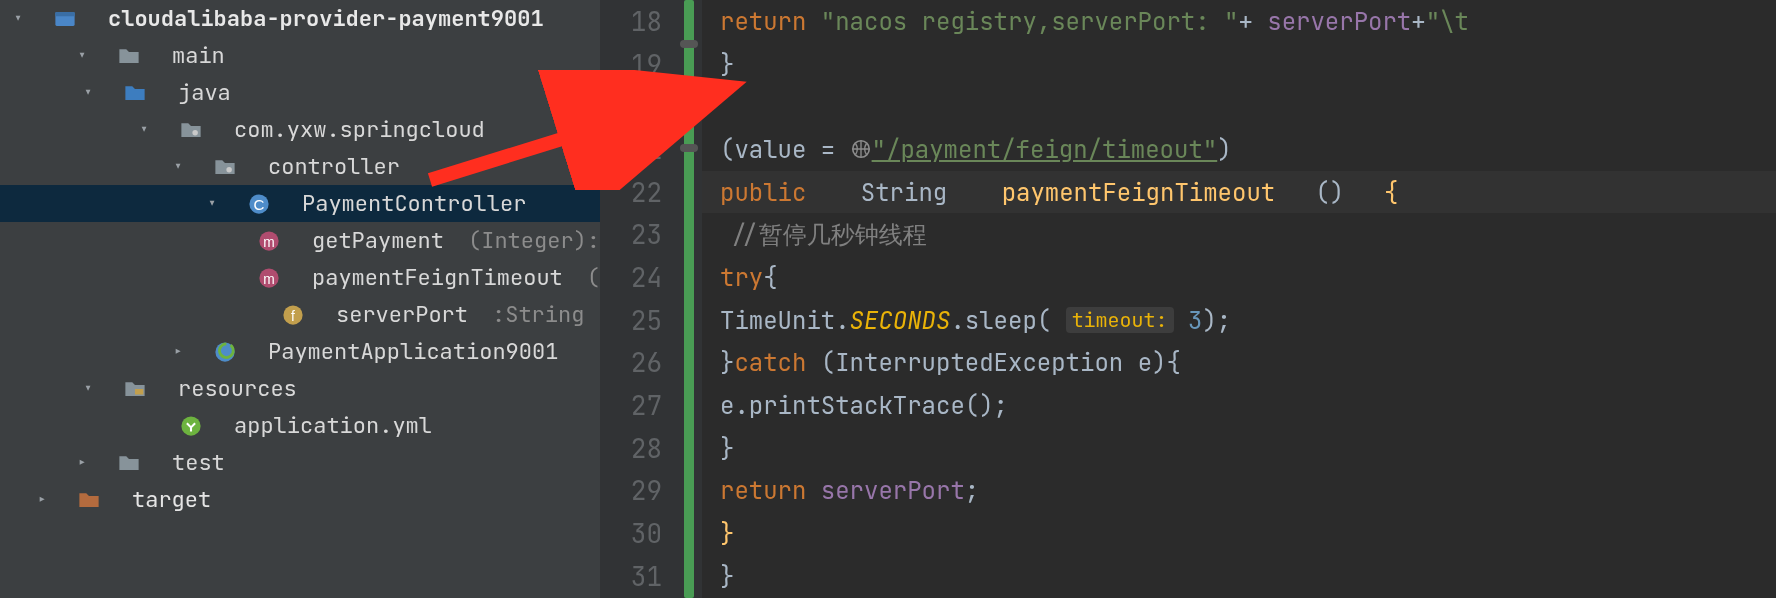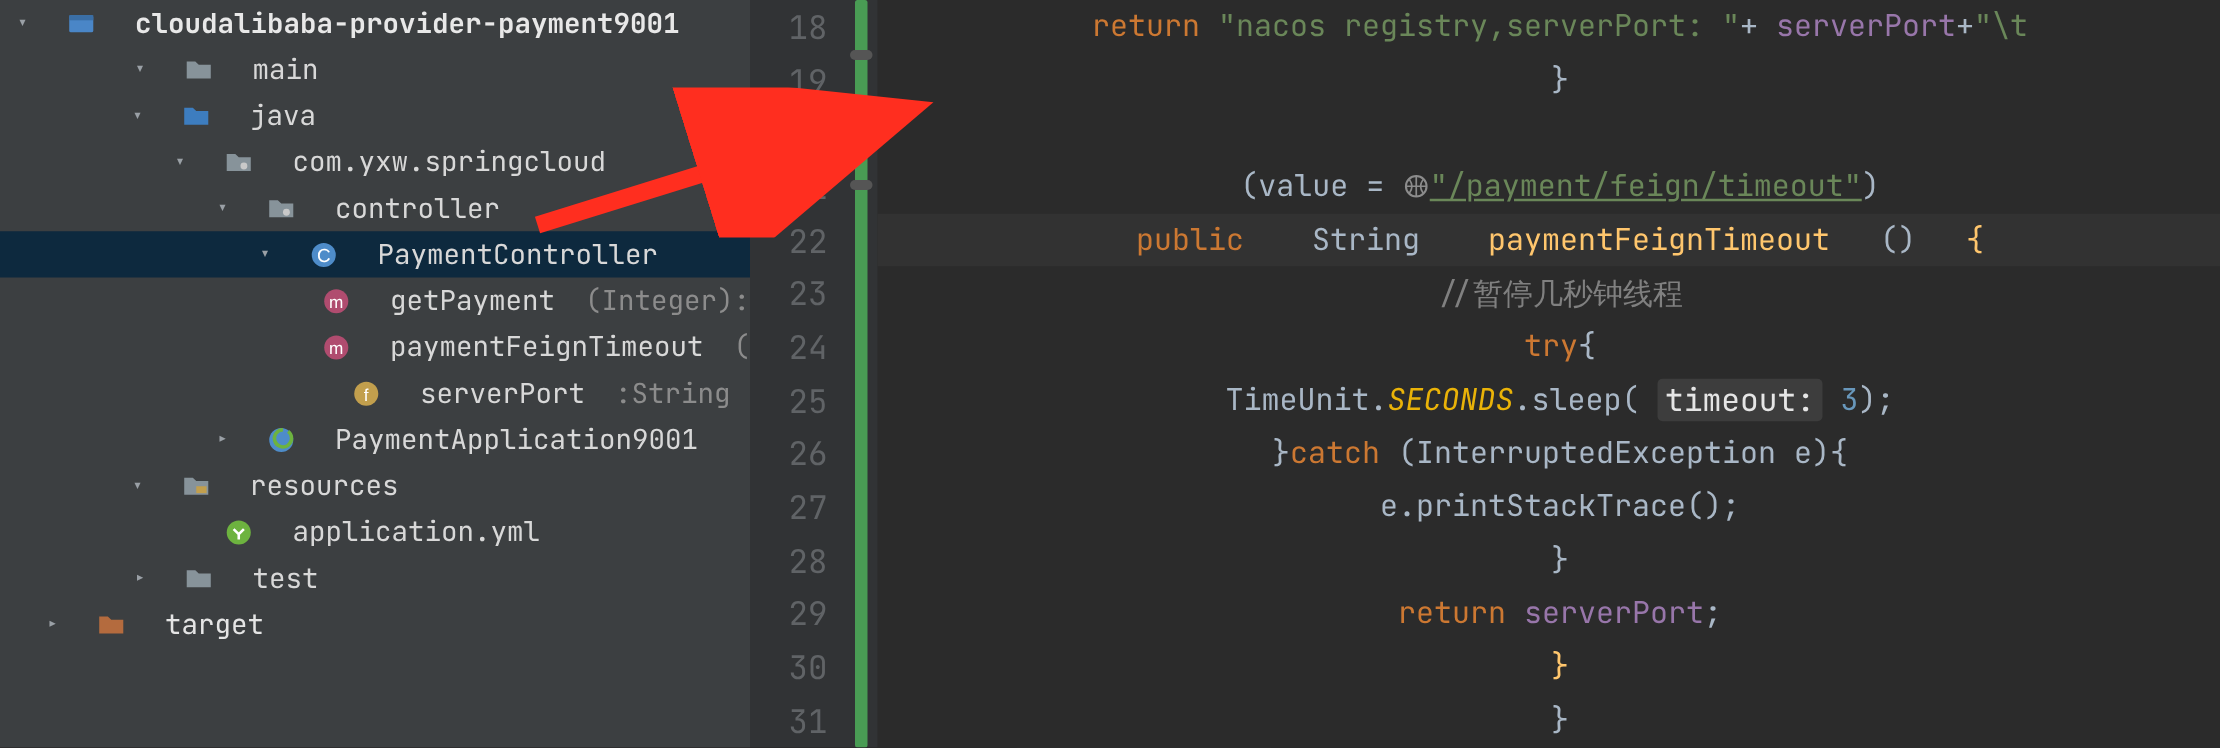--- a/index.html
+++ b/index.html
@@ -13,36 +13,36 @@
   .chev.open::before { content:"▾"; }
   .chev.closed::before { content:"▸"; }
   .chev.none::before { content:""; }
   .ico { width:22px; height:22px; display:inline-flex; align-items:center; justify-content:center; margin-right:8px; }
   .ico svg { width:22px; height:22px; }
   .tree-label { color:#d8d8d8; }
   .tree-label.bold { font-weight:600; color:#e8e8e8; }
   .tree-label.muted { color:#e5e5e5; }
   .sig { color:#8c8c8c; }
   
-  .ind0{padding-left:6px}.ind1{padding-left:30px}.ind2{padding-left:100px}.ind3{padding-left:98px}
+  .ind0{padding-left:6px}.ind1{padding-left:30px}.ind2{padding-left:70px}.ind3{padding-left:76px}
   .ind4{padding-left:132px}.ind5{padding-left:166px}.ind6{padding-left:200px}.ind7{padding-left:234px}
   
   .editor { flex:1; display:flex; background:#2b2b2b; position:relative; }
   .gutter { width:76px; text-align:right; color:#606366; padding-right:14px; background:#313335; }
   .vstrip { width:26px; background:#313335; position:relative; }
   .codecol { flex:1; position:relative; }
   .line { height:42.7px; display:flex; align-items:center; white-space:pre; }
   .gutter .line { justify-content:flex-end; font-size:26px; }
-  .codecol .line { padding-left:18px; font-size:24px;justify-content:center; }
+  .codecol .line { padding-left:18px; font-size:24px; }
   .codecol .line.hl { background:#323232;gap:40px; }
   
   .kw{color:#cc7832;} .str{color:#6a8759;} .strU{color:#6a8759;text-decoration:underline;}
-  .mth{color:#ffc66d;} .cmt{color:#808080;} .fld{color:#9876aa;}
+  .mth{color:#ffc66d;} .cmt{color:#808080;margin-left:10px;} .fld{color:#9876aa;}
   .fldI{color:#eab308;font-style:italic;} .ann{color:#bbb529;} .num{color:#6897bb;}
-  .hint{background:#3d3d3d;color:#e5e5e5;border-radius:4px;padding:0 6px;font-size:25px;}
+  .hint{background:#3d3d3d;color:#eab308;border-radius:4px;padding:0 6px;font-size:20px;}
   .globe{display:inline-flex;width:22px;height:22px;vertical-align:-3px;}
   .marker{position:absolute;width:10px;left:8px;border-radius:2px;}
   .mgreen{background:#499c54;} .mgray{background:#555;}
   
   .arrow{position:absolute;pointer-events:none;}
 </style>
 </head>
 <body>
 
 <div class="ide">

